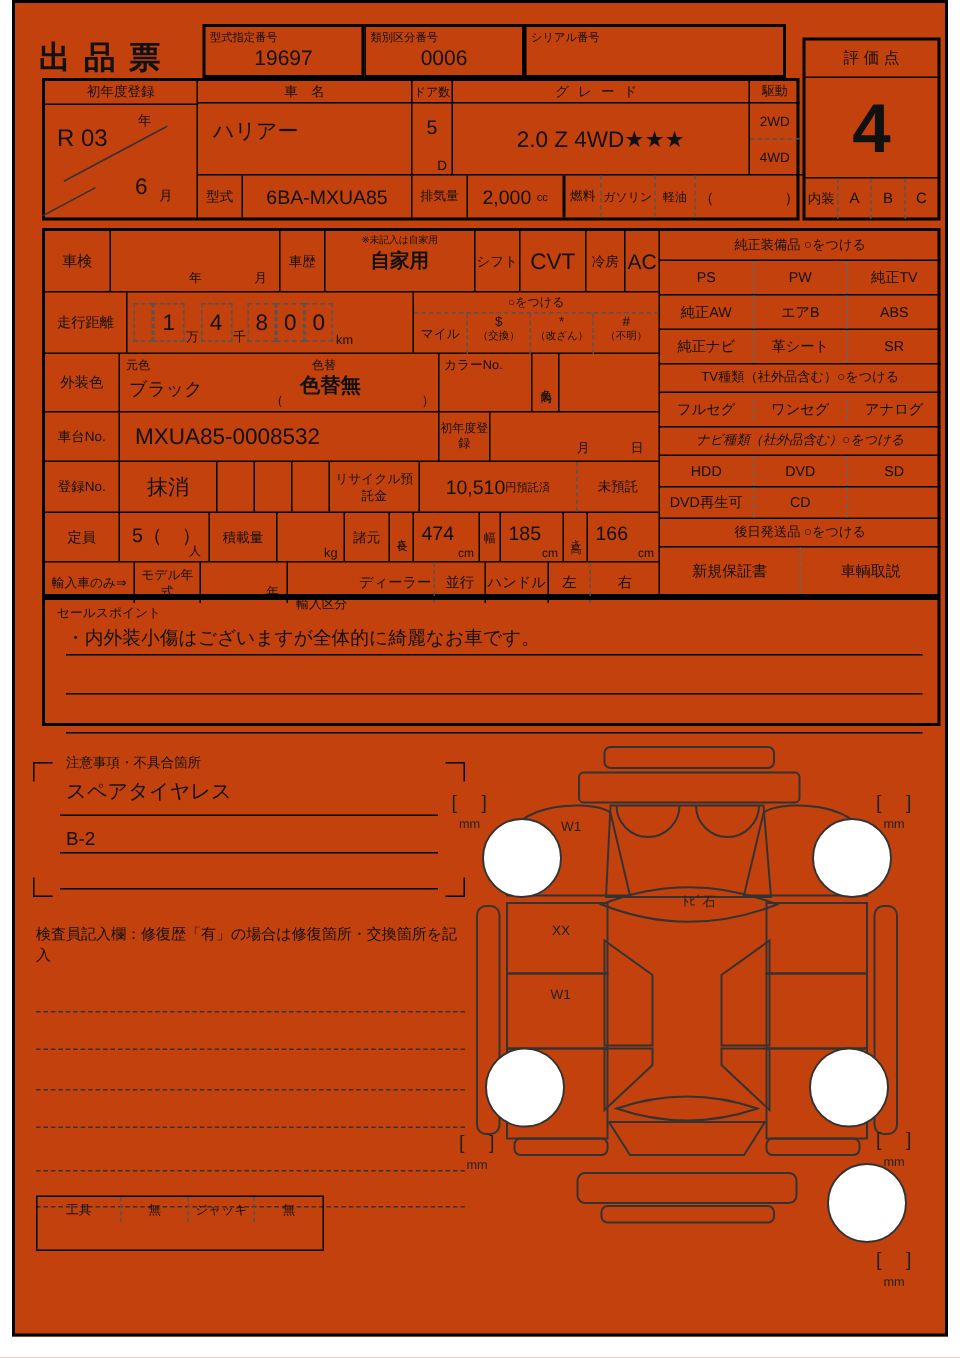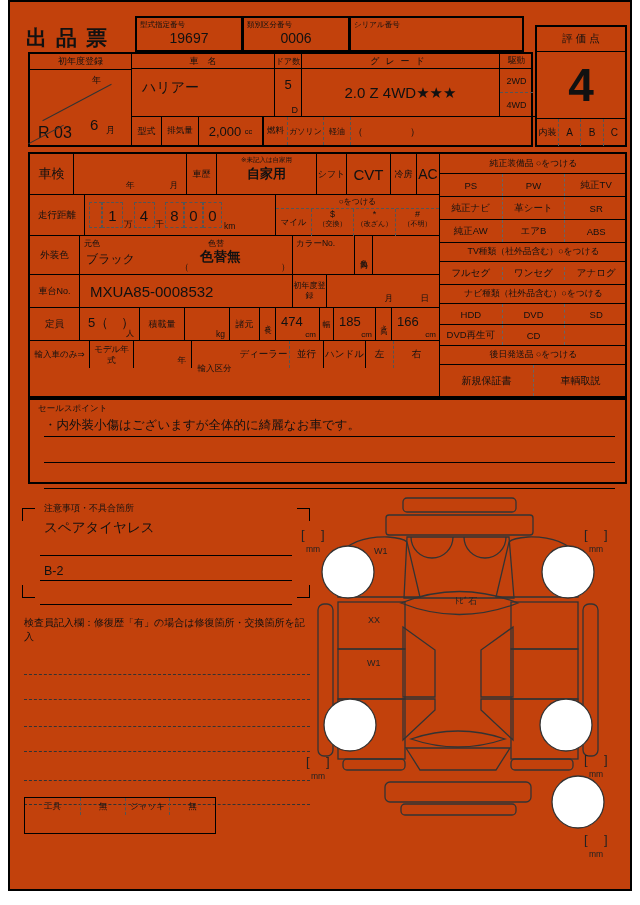--- a/index.html
+++ b/index.html
@@ -64,21 +64,21 @@
       <div class="cell ctr brd" style="flex:1;font-size:10px;">A</div>
       <div class="cell ctr brd" style="flex:1;font-size:10px;">B</div>
       <div class="cell ctr" style="flex:1;font-size:10px;">C</div>
     </div>
   </div>
 
   <div class="abs bx" style="left:18px;top:50px;width:505px;height:95px;">
 
     <div class="abs cell br" style="left:0;top:0;width:102px;height:91px;">
       <div class="ctr bb" style="height:15px;font-size:9px;">初年度登録</div>
-      <div class="abs" style="left:8px;top:30px;font-size:16px;margin-top:40px;">R 03</div>
+      <div class="abs" style="left:8px;top:30px;font-size:16px;">R 03</div>
       <div class="abs" style="left:62px;top:20px;font-size:9px;">年</div>
       <div class="abs" style="left:60px;top:62px;font-size:15px;">6</div>
       <div class="abs" style="left:76px;top:70px;font-size:9px;">月</div>
       <div class="abs" style="left:8px;top:48px;width:78px;border-top:1px solid #333;transform:rotate(-28deg);"></div>
       <div class="abs" style="left:-4px;top:80px;width:40px;border-top:1px solid #333;transform:rotate(-28deg);"></div>
     </div>
 
     <div class="abs flex" style="left:102px;top:0;width:403px;height:15px;">
       <div class="cell ctr br bb" style="width:143px;font-size:9px;">車　名</div>
       <div class="cell ctr br bb" style="width:27px;font-size:8px;">ドア数</div>
@@ -96,40 +96,41 @@
       </div>
       <div class="cell ctr br" style="width:198px;font-size:15px;">2.0 Z 4WD★★★</div>
       <div class="cell" style="width:33px;">
         <div class="ctr" style="height:23px;border-bottom:1px dashed #555;font-size:9px;">2WD</div>
         <div class="cell ctr" style="height:23px;font-size:9px;">4WD</div>
       </div>
     </div>
 
     <div class="abs flex" style="left:102px;top:62px;width:403px;height:29px;border-top:1.5px solid #000;box-sizing:border-box;">
       <div class="cell ctr br" style="width:30px;font-size:9px;">型式</div>
+      <div class="cell ctr br" style="width:113px;font-size:13px;">6BA-MXUA85</div>
       <div class="cell ctr br" style="width:37px;font-size:8.5px;">排気量</div>
       <div class="cell ctr br" style="width:64px;font-size:13px;">
         <span>2,000</span>&nbsp;<span class="sub">cc</span>
       </div>
       <div class="cell ctr brd" style="width:25px;font-size:8.5px;border-left:1px solid #000;">燃料</div>
       <div class="cell ctr brd" style="width:36px;font-size:8px;">ガソリン</div>
       <div class="cell ctr brd" style="width:27px;font-size:8px;">軽油</div>
       <div class="cell" style="width:71px;">
         <span class="abs" style="left:2px;top:8px;font-size:10px;">（</span>
         <span class="abs" style="right:2px;top:8px;font-size:10px;">）</span>
       </div>
     </div>
   </div>
 
   <div class="abs bx" style="left:18px;top:150px;width:599px;height:246px;">
 
     <div class="abs" style="left:0;top:0;width:409px;height:242px;border-right:1.5px solid #000;">
 
       <div class="flex bb" style="height:40px;">
-        <div class="cell ctr br" style="width:44px;font-size:13px;">車検</div>
+        <div class="cell ctr br" style="width:44px;font-size:10px;">車検</div>
         <div class="cell br" style="width:113px;">
           <span class="abs" style="left:52px;bottom:2px;font-size:8.5px;">年</span>
           <span class="abs" style="right:8px;bottom:2px;font-size:8.5px;">月</span>
         </div>
         <div class="cell ctr br" style="width:30px;font-size:9px;">車歴</div>
         <div class="cell br" style="width:100px;">
           <div style="text-align:center;font-size:6.5px;margin-top:2px;">※未記入は自家用</div>
           <div style="text-align:center;font-size:13px;font-weight:bold;">自家用</div>
         </div>
         <div class="cell ctr br" style="width:30px;font-size:9px;">シフト</div>
@@ -191,20 +192,33 @@
       <div class="flex bb" style="height:32px;">
         <div class="cell ctr br" style="width:50px;font-size:9px;">車台No.</div>
         <div class="cell br" style="width:213px;display:flex;align-items:center;padding-left:10px;font-size:15px;">MXUA85-0008532</div>
         <div class="cell ctr br" style="width:34px;font-size:8px;text-align:center;line-height:1.2;">初年度登録</div>
         <div class="cell" style="flex:1;">
           <span class="abs" style="right:46px;bottom:2px;font-size:8.5px;">月</span>
           <span class="abs" style="right:10px;bottom:2px;font-size:8.5px;">日</span>
         </div>
       </div>
 
+      <div class="flex bb" style="height:33px;">
+        <div class="cell ctr br" style="width:50px;font-size:9px;">登録No.</div>
+        <div class="cell ctr br" style="width:65px;font-size:14px;">抹消</div>
+        <div class="cell br" style="width:25px;"></div>
+        <div class="cell br" style="width:25px;"></div>
+        <div class="cell br" style="width:25px;"></div>
+        <div class="cell ctr br" style="width:60px;font-size:8.5px;text-align:center;line-height:1.25;">リサイクル預託金</div>
+        <div class="cell brd" style="width:105px;display:flex;align-items:center;justify-content:center;">
+          <span style="font-size:13px;">10,510</span>
+            <span class="sub">円預託済</span>
+        </div>
+        <div class="cell ctr" style="flex:1;font-size:9px;">未預託</div>
+      </div>
 
       <div class="flex bb" style="height:32px;">
         <div class="cell ctr br" style="width:50px;font-size:9.5px;">定員</div>
         <div class="cell br" style="width:60px;">
           <span class="abs" style="left:8px;top:6px;font-size:13px;">5（　）</span>
           <span class="abs" style="right:5px;bottom:1px;font-size:8px;">人</span>
         </div>
         <div class="cell ctr br" style="width:45px;font-size:9px;">積載量</div>
         <div class="cell br" style="width:45px;">
           <span class="abs" style="right:4px;bottom:1px;font-size:8.5px;">kg</span>
@@ -243,36 +257,36 @@
     </div>
 
     <div class="abs" style="left:410px;top:0;width:187px;height:242px;">
       <div class="eq-h" style="height:20px;">純正装備品 ○をつける</div>
       <div class="eq-r" style="height:23px;">
         <div class="eq-c">PS</div>
         <div class="eq-c">PW</div>
         <div class="eq-c">純正TV</div>
       </div>
       <div class="eq-r" style="height:23px;">
+        <div class="eq-c">純正AW</div>
+        <div class="eq-c">エアB</div>
+        <div class="eq-c">ABS</div>
+      </div>
+      <div class="eq-r" style="height:23px;">
         <div class="eq-c">純正ナビ</div>
         <div class="eq-c">革シート</div>
         <div class="eq-c">SR</div>
-      </div>
-      <div class="eq-r" style="height:23px;">
-        <div class="eq-c">純正AW</div>
-        <div class="eq-c">エアB</div>
-        <div class="eq-c">ABS</div>
       </div>
       <div class="eq-h" style="height:19px;">TV種類（社外品含む）○をつける</div>
       <div class="eq-r" style="height:23px;align-items:center;">
         <div class="eq-c">フルセグ</div>
         <div class="eq-c">ワンセグ</div>
         <div class="eq-c">アナログ</div>
       </div>
-      <div class="eq-h" style="height:19px;">ナビ種類（社外品含む）○をつける</div>
+      <div class="eq-h" style="height:19px;font-style:italic;">ナビ種類（社外品含む）○をつける</div>
       <div class="eq-r" style="height:21px;">
         <div class="eq-c">HDD</div>
         <div class="eq-c">DVD</div>
         <div class="eq-c">SD</div>
       </div>
       <div class="eq-r" style="height:21px;">
         <div class="eq-c">DVD再生可</div>
         <div class="eq-c">CD</div>
         <div class="eq-c"></div>
       </div>
@@ -290,21 +304,21 @@
     <div class="u-line" style="margin:24px 10px 0 14px;height:1px;"></div>
     <div class="u-line" style="margin:24px 10px 0 14px;height:1px;"></div>
   </div>
 
   <div class="abs" style="left:12px;top:500px;width:288px;height:96px;">
     <div class="corner c-tl abs" style="left:0;top:6px;"></div>
     <div class="corner c-tr abs" style="right:0;top:6px;"></div>
     <div class="corner c-bl abs" style="left:0;bottom:0;"></div>
     <div class="corner c-br abs" style="right:0;bottom:0;"></div>
     <div style="margin:0 0 0 22px;font-size:9px;">注意事項・不具合箇所</div>
-    <div class="u-line" style="margin:4px 18px 0 18px;font-size:13.5px;padding:0 0 18px 4px;">スペアタイヤレス</div>
+    <div class="u-line" style="margin:4px 18px 0 18px;font-size:13.5px;padding:0 0 6px 4px;">スペアタイヤレス</div>
     <div class="u-line" style="margin:8px 18px 0 18px;font-size:12.5px;padding:0 0 2px 4px;">B-2</div>
     <div class="u-line" style="margin:22px 18px 0 18px;height:1px;"></div>
   </div>
 
   <div class="abs" style="left:14px;top:614px;width:286px;">
     <div style="font-size:10px;">検査員記入欄：修復歴「有」の場合は修復箇所・交換箇所を記入</div>
     <div class="dline" style="margin-top:30px;"></div>
     <div class="dline" style="margin-top:24px;"></div>
     <div class="dline" style="margin-top:26px;"></div>
     <div class="dline" style="margin-top:24px;"></div>

